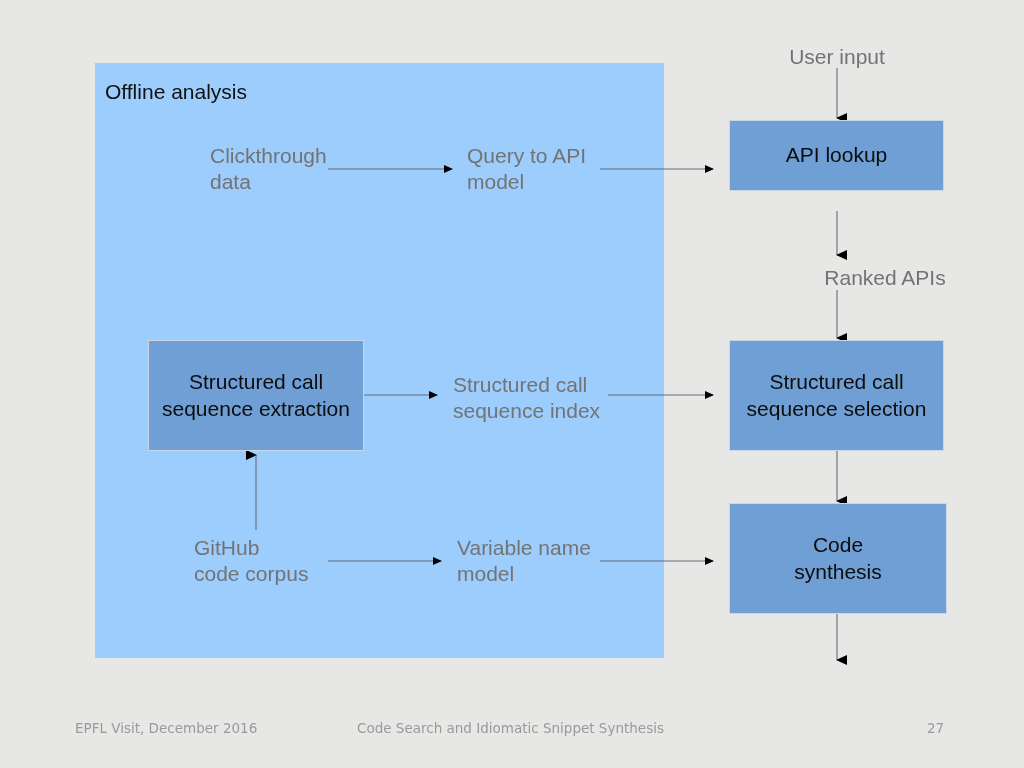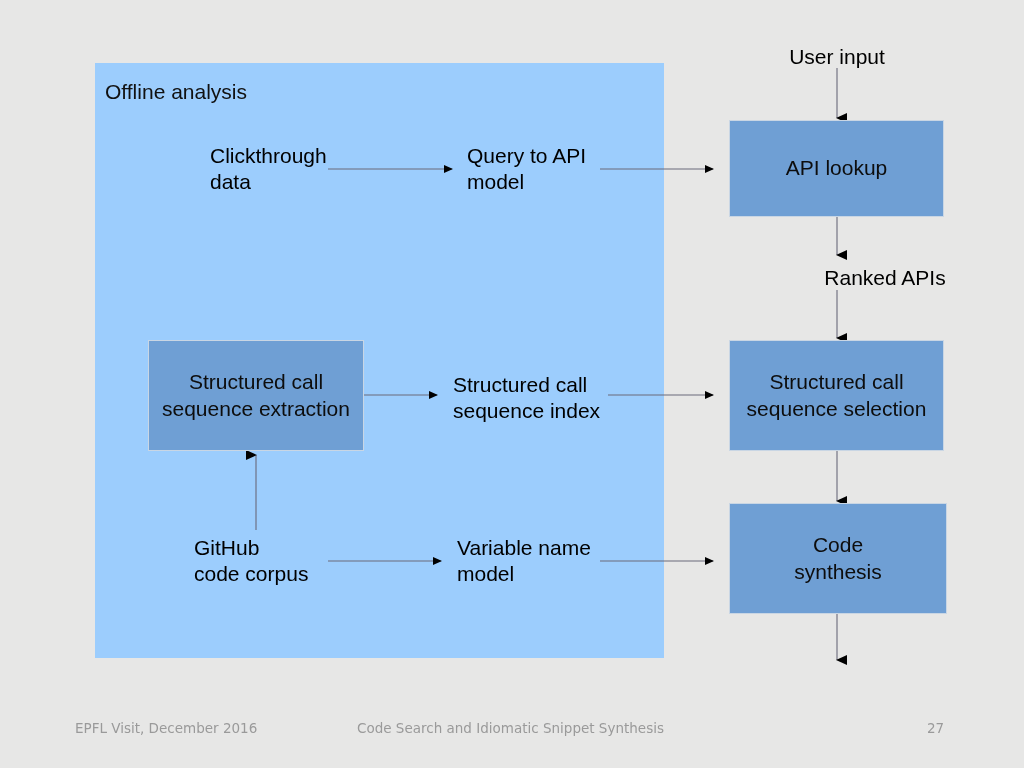--- a/index.html
+++ b/index.html
@@ -39,31 +39,31 @@
     border: 1px solid #c9d6e4;
     box-sizing: border-box;
     display: flex;
     align-items: center;
     justify-content: center;
     text-align: center;
     color: #0d0d0d;
     font-size: 21px;
     line-height: 1.25;
   }
-  #box-api-lookup        { left: 729px; top: 120px; width: 215px; height: 97px; }
+  #box-api-lookup        { left: 729px; top: 120px; width: 215px; height: 71px; }
   #box-seq-extraction    { left: 148px; top: 340px; width: 216px; height: 111px; }
   #box-seq-selection     { left: 729px; top: 340px; width: 215px; height: 111px; }
   #box-code-synthesis    { left: 729px; top: 503px; width: 218px; height: 111px; }
 
   
   .flow-label {
     position: absolute;
     font-size: 21px;
     line-height: 1.22;
-    color: #000000;
+    color: #737373;
     white-space: pre-line;
   }
   .flow-label.center { text-align: center; transform: translateX(-50%); }
 
   #label-clickthrough   { left: 210px; top: 143px; }
   #label-query-model    { left: 467px; top: 143px; }
   #label-seq-index      { left: 453px; top: 372px; }
   #label-github-corpus  { left: 194px; top: 535px; }
   #label-varname-model  { left: 457px; top: 535px; }
   #label-user-input     { left: 837px; top: 44px; }

